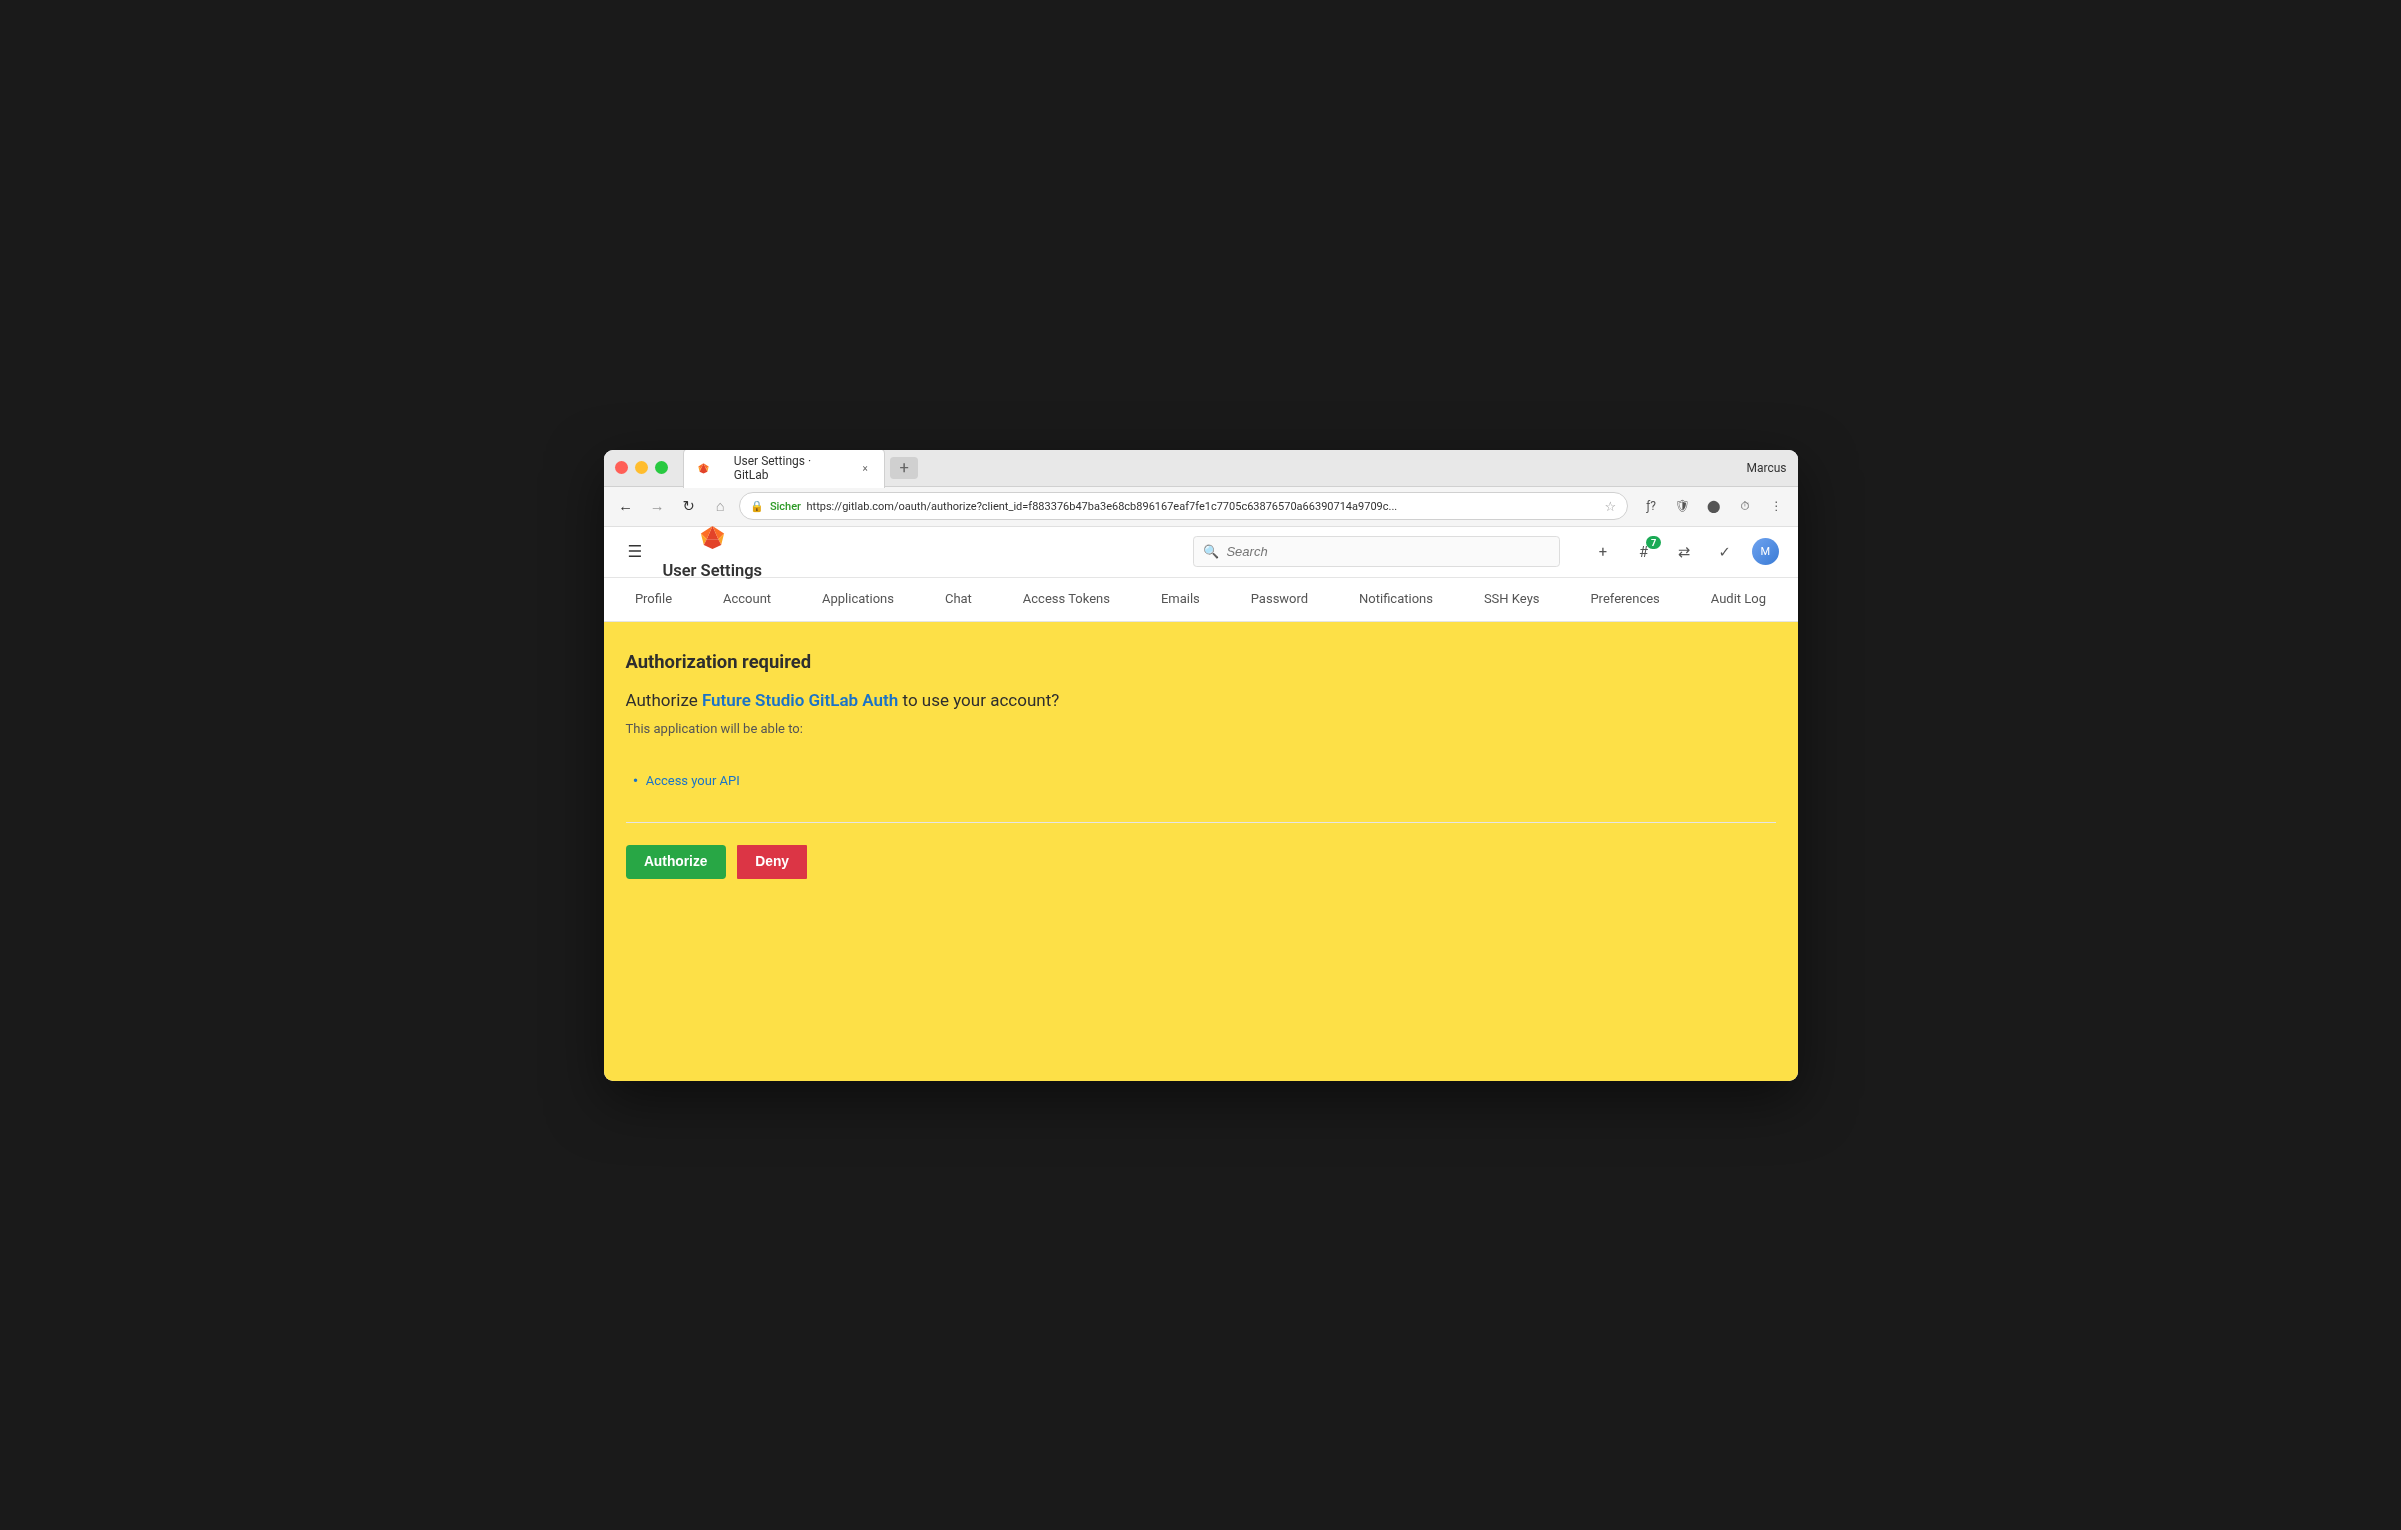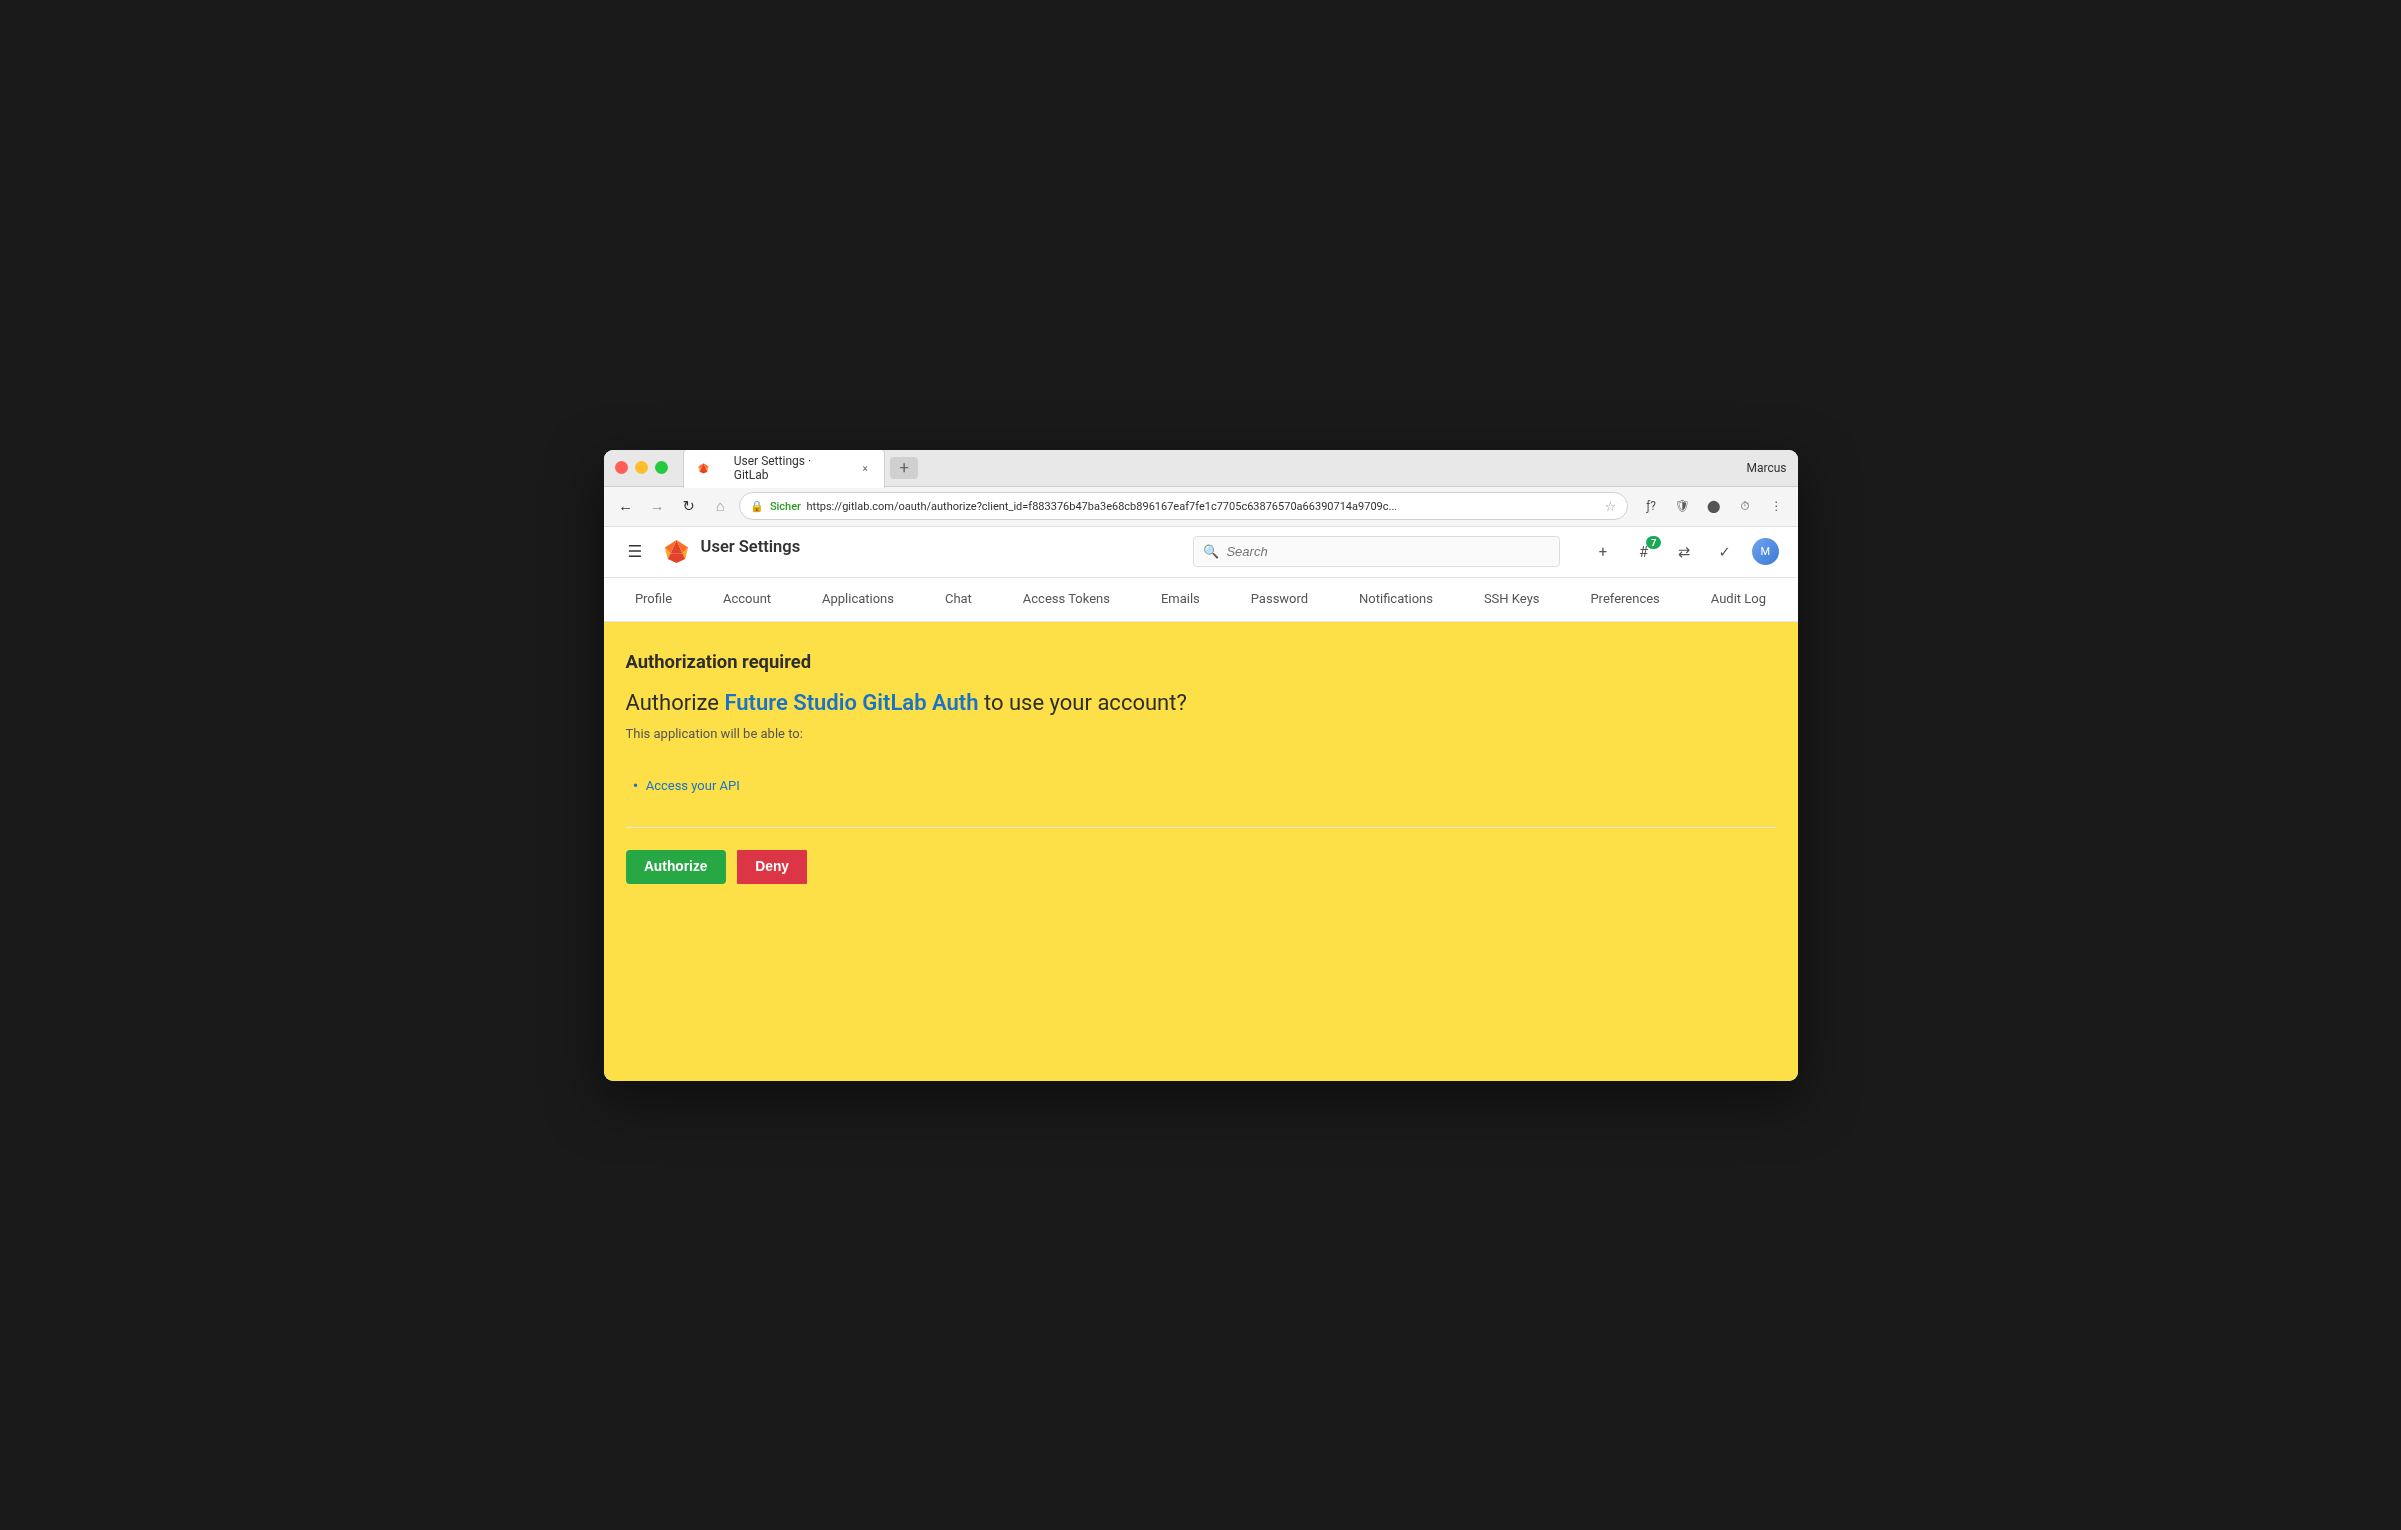--- a/index.html
+++ b/index.html
@@ -186,21 +186,23 @@
       gap: 14.7px;
     }
     .hamburger-icon {
       font-size: 16.5px;
       cursor: pointer;
       color: #333;
       padding: 5.5px;
     }
     .gitlab-logo {
       display: flex;
+      align-items: center;
       gap: 9.2px;
+      flex-direction: column;
     }
     .gitlab-fox {
       width: 29px;
       height: 29px;
     }
     .app-title {
       font-size: 16.5px;
       font-weight: 600;
       color: #333;
     }
@@ -302,21 +304,21 @@
       padding: 29px 22px;
       min-height: 459px;
     }
     .page-title {
       font-size: 18.4px;
       font-weight: 700;
       color: #2e2e2e;
       margin-bottom: 18.4px;
     }
     .authorize-question {
-      font-size: 22px;
+      font-size: 17px;
       font-weight: 400;
       color: #2e2e2e;
       margin-bottom: 11px;
     }
     .authorize-app-link {
       color: #1a73c8;
       font-weight: 600;
       text-decoration: none;
     }
     .app-description {

